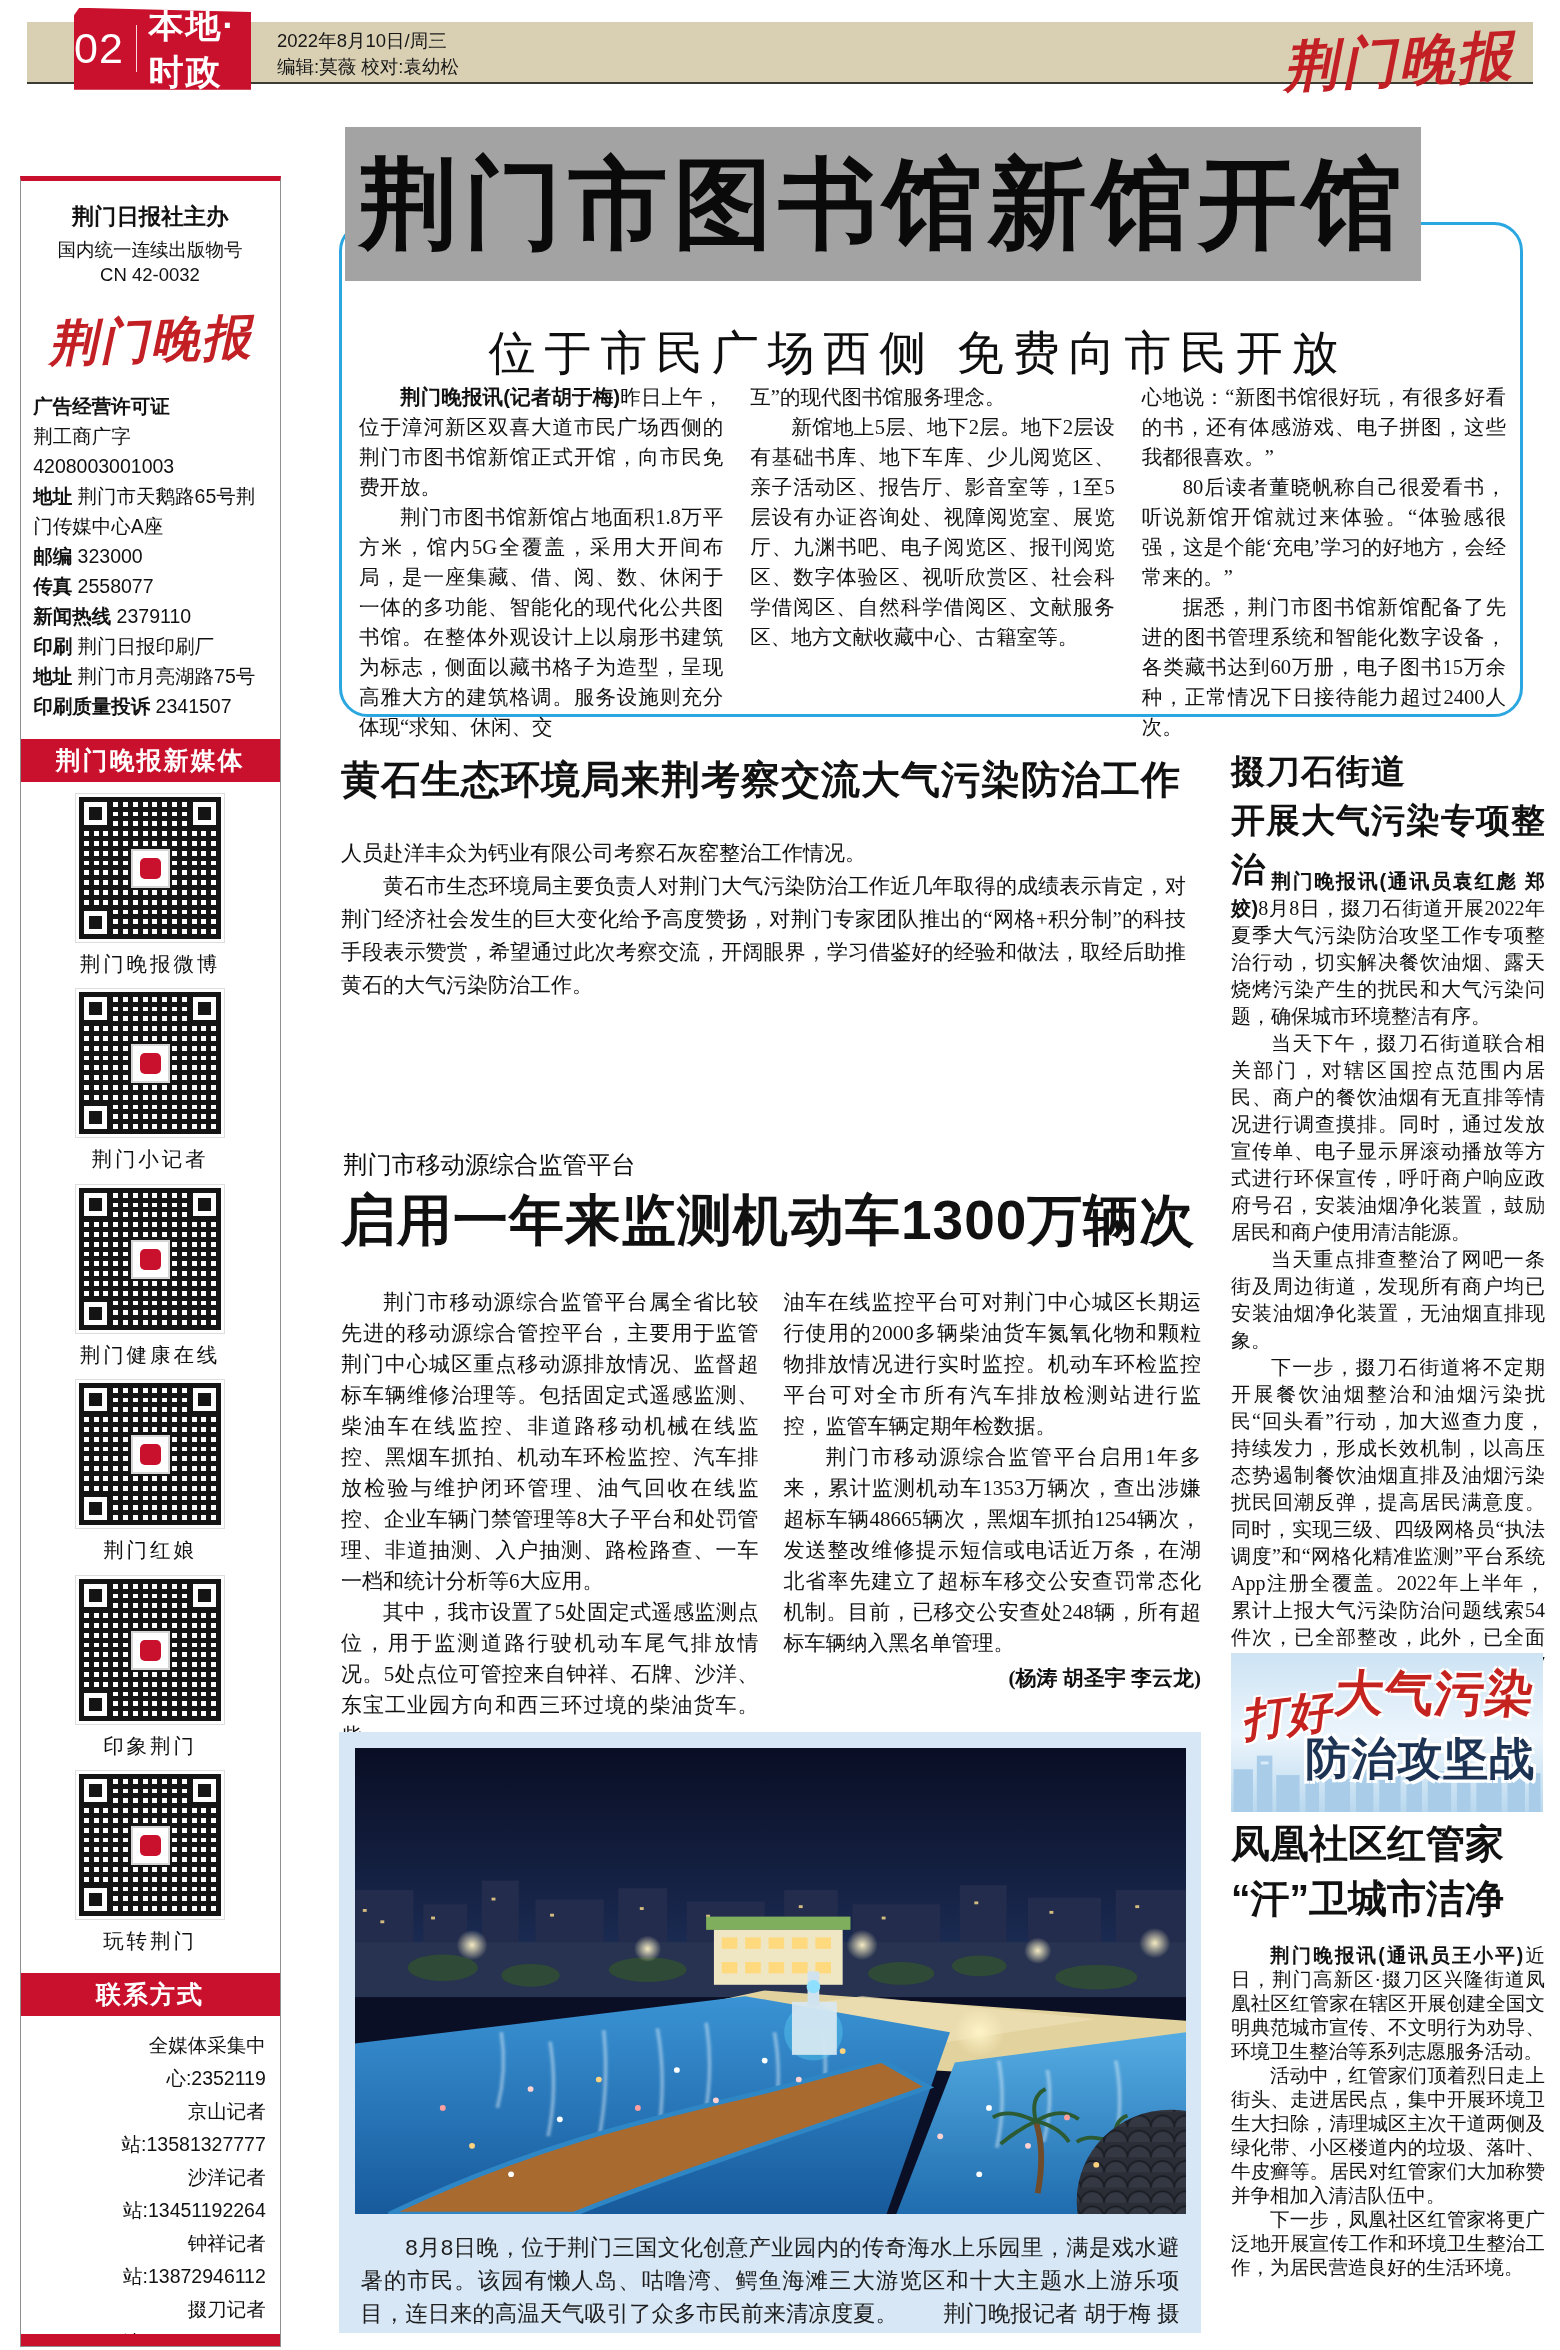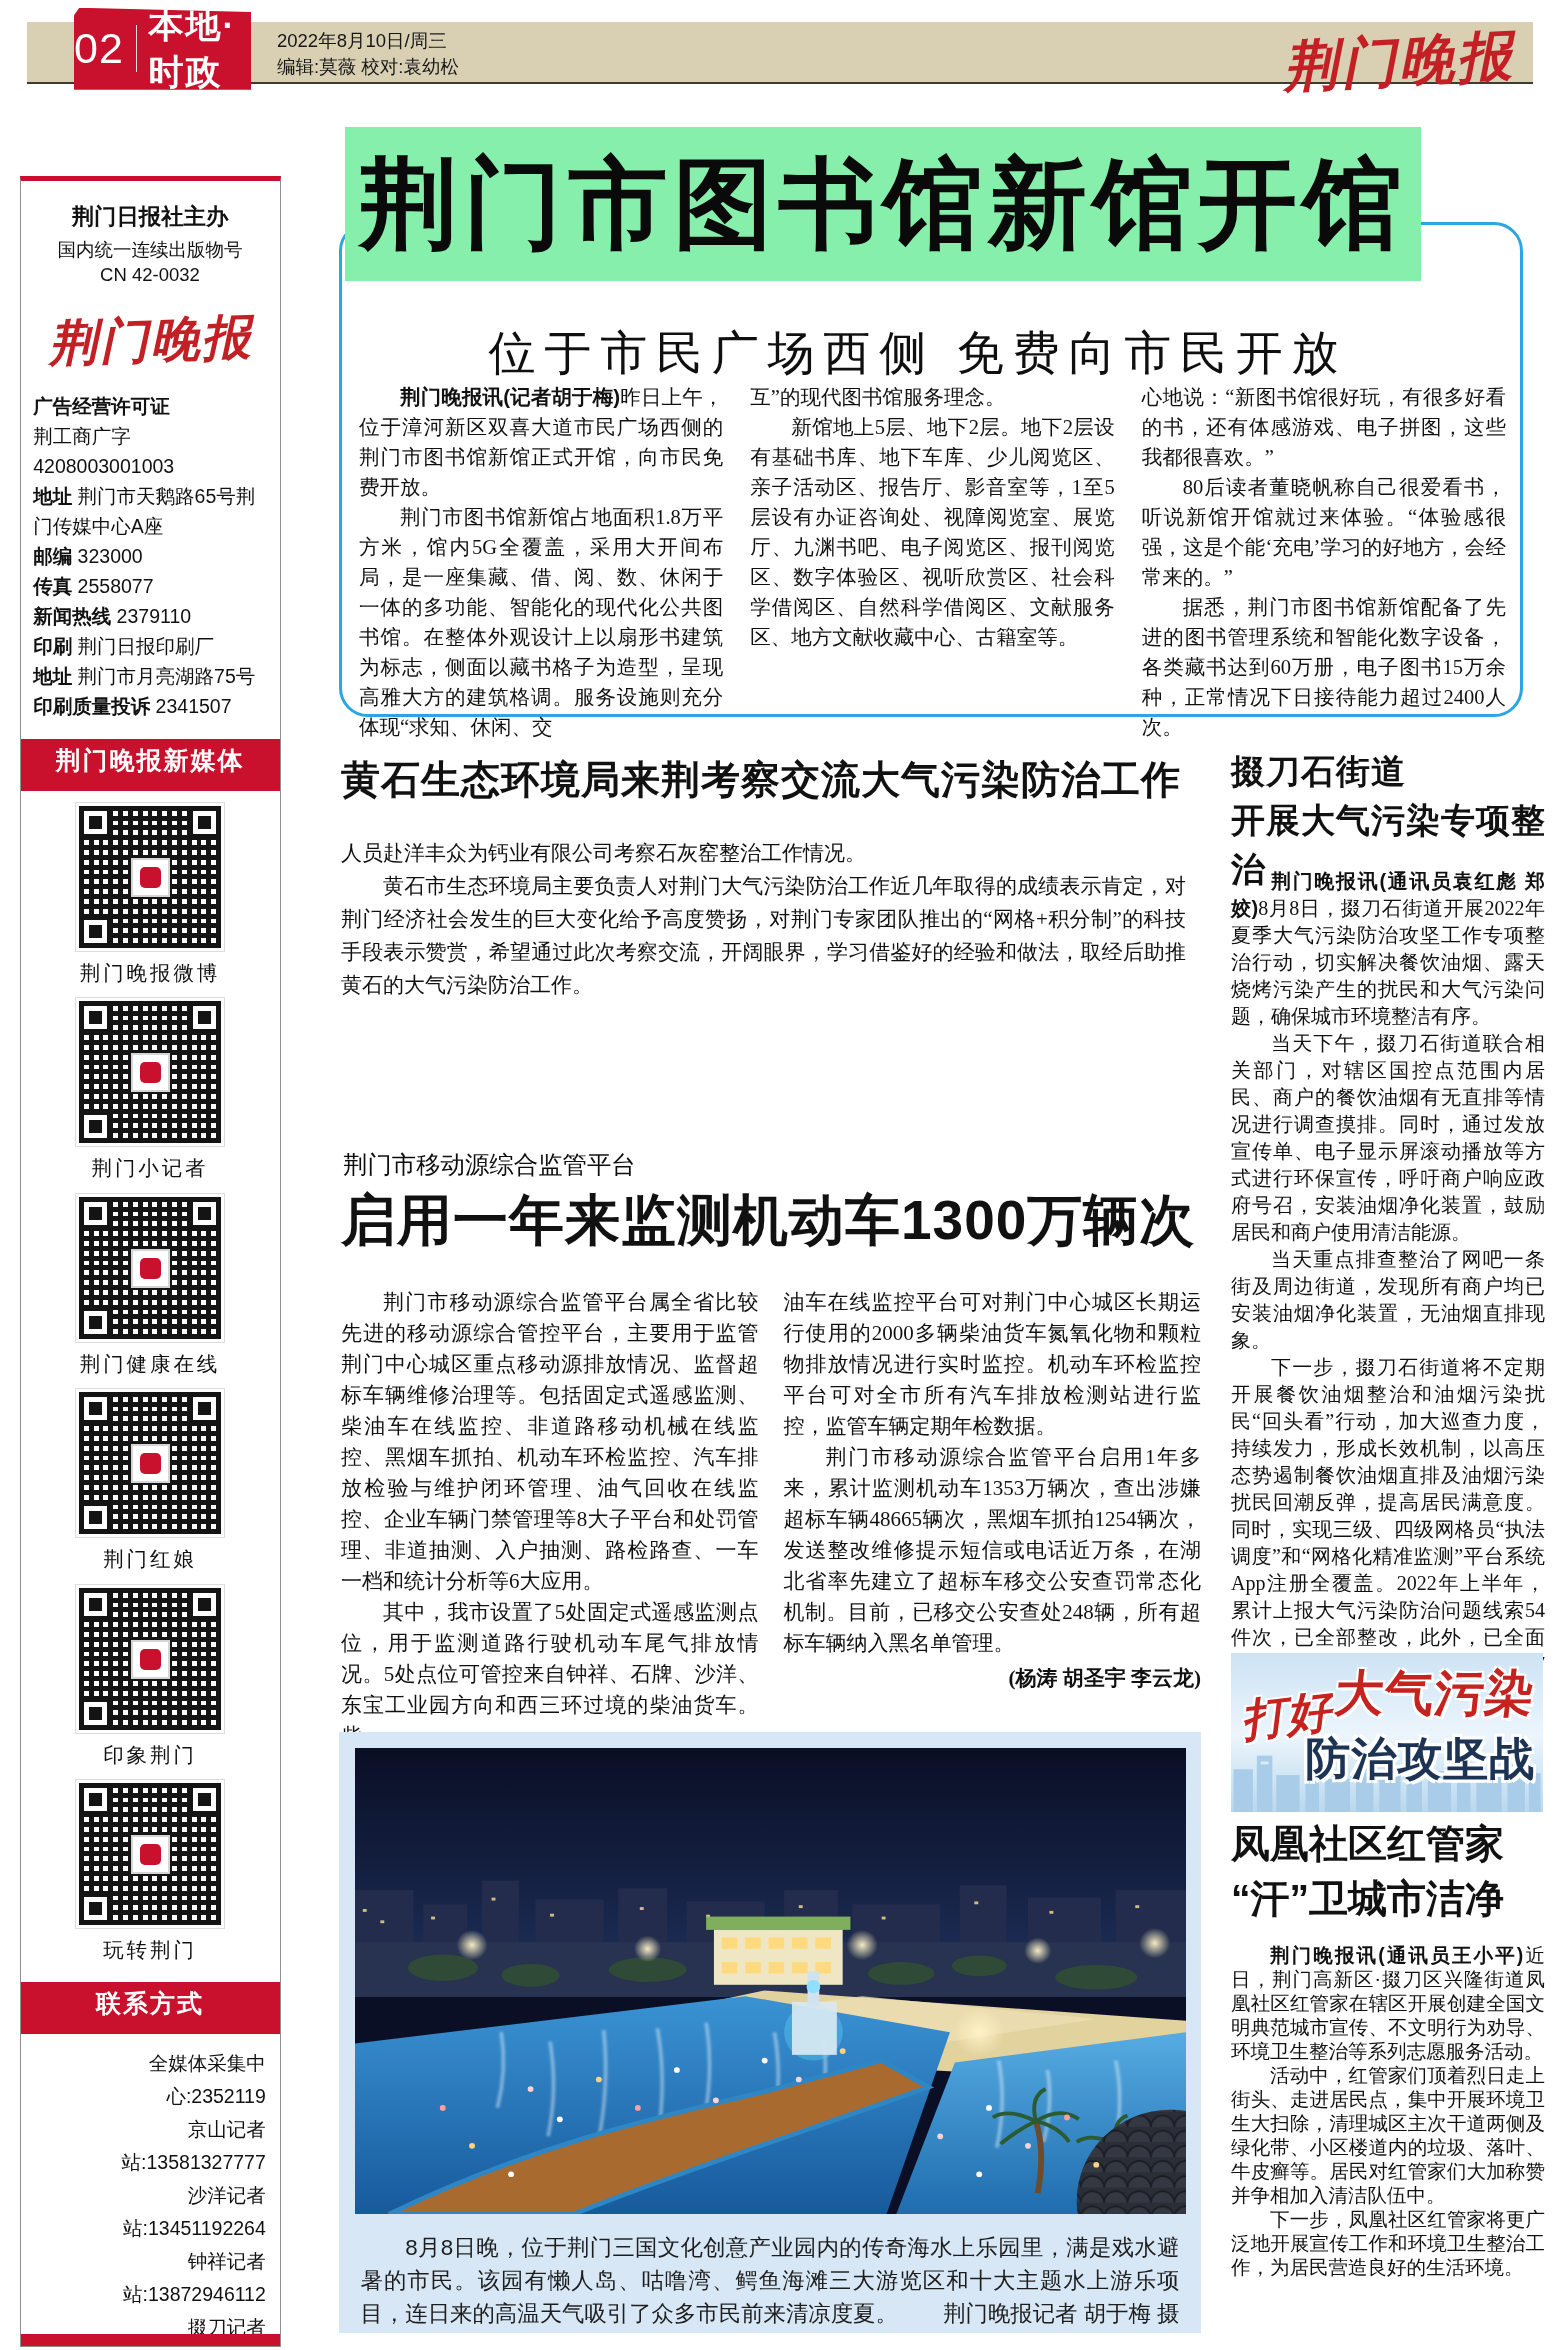--- a/index.html
+++ b/index.html
@@ -22,21 +22,21 @@
   .sidebar{position:absolute;left:19.5px;top:176px;width:261px;height:2171px;box-sizing:border-box;
            border:1px solid #8f8f8f;border-top:5.9px solid #c9102c;text-align:center;overflow:hidden;}
   .sb-pub{margin-top:19.5px;font-size:22.4px;font-weight:bold;}
   .sb-issn{margin-top:5.9px;font-size:18.5px;}
   .sb-cn{font-size:18.5px;margin-top:2px;}
   .sb-logo{margin:21.5px 0 9.8px;font-size:49px;color:#c32026;font-weight:bold;font-style:italic;
            font-family:"DejaVu Serif",serif;transform:rotate(-2deg);letter-spacing:2px;}
   .sb-info{text-align:left;padding:7.8px 12.7px 0;font-size:19.5px;line-height:30px;}
   .sb-info .lbl{font-weight:bold;}
   .sb-head{margin-top:17.6px;background:#c9102c;color:#fff;font-size:25px;font-weight:bold;
-           height:52px;line-height:43px;letter-spacing:2px;}
+           height:43px;line-height:43px;letter-spacing:2px;}
   .qr-item{margin-top:11.7px;}
   .qr{width:142px;height:142px;margin:0 auto;position:relative;border:3.9px solid #fff;outline:1px solid #ddd;
       background:repeating-linear-gradient(0deg,#141414 0 4.9px,transparent 4.9px 9.8px),
                  repeating-linear-gradient(90deg,#141414 0 4.9px,#fff 4.9px 9.8px);}
   .qr .f{position:absolute;width:33px;height:33px;border:5.9px solid #141414;background:#fff;box-sizing:border-box;}
   .qr .f::after{content:"";position:absolute;inset:4.9px;background:#141414;}
   .qr .f.tl{left:0;top:0;} .qr .f.tr{right:0;top:0;} .qr .f.bl{left:0;bottom:0;}
   .qr .badge{position:absolute;left:52px;top:52px;width:39px;height:39px;background:#fff;border:2px solid #d5d5d5;box-sizing:border-box;}
   .qr .badge::after{content:"";position:absolute;inset:6.8px;background:#c9102c;border-radius:4.9px;}
   .qr-label{margin-top:7.8px;font-size:20.5px;letter-spacing:2.9px;}
@@ -47,21 +47,21 @@
 
   
   p{margin:0;text-indent:2em;}
   .noind{text-indent:0;}
   .lede{font-weight:bold;font-family:"Liberation Sans",sans-serif;}
   .serif{font-family:"Liberation Serif",serif;text-align:justify;}
 
   
   .lead-box{position:absolute;left:339px;top:222px;width:1184px;height:495px;box-sizing:border-box;
             border:3.9px solid #2aa7e0;border-radius:29px;}
-  .lead-hl{position:absolute;left:345px;top:127px;background:#86efac;padding:0 13.7px;white-space:nowrap;
+  .lead-hl{position:absolute;left:345px;top:127px;background:#a3a3a3;padding:0 13.7px;white-space:nowrap;
            font-size:99px;line-height:154px;font-weight:900;letter-spacing:5.9px;color:#0a0a0a;}
   .lead-sub{position:absolute;left:326px;top:302px;width:1184px;text-align:center;
             font-size:47px;letter-spacing:8.8px;font-weight:400;color:#0f0f0f;margin-top:20px;}
   .lead-body{position:absolute;left:359px;top:382px;width:1147px;display:flex;gap:27px;
              font-size:20.5px;line-height:30px;}
   .lead-body .col{flex:1;min-width:0;}
 
   
   .s2-hl{position:absolute;left:341px;top:753px;font-size:39px;font-weight:900;white-space:nowrap;letter-spacing:1px;}
   .s2-body{position:absolute;left:341px;top:837px;width:845px;display:flex;gap:33px;font-size:21px;line-height:33px;}

